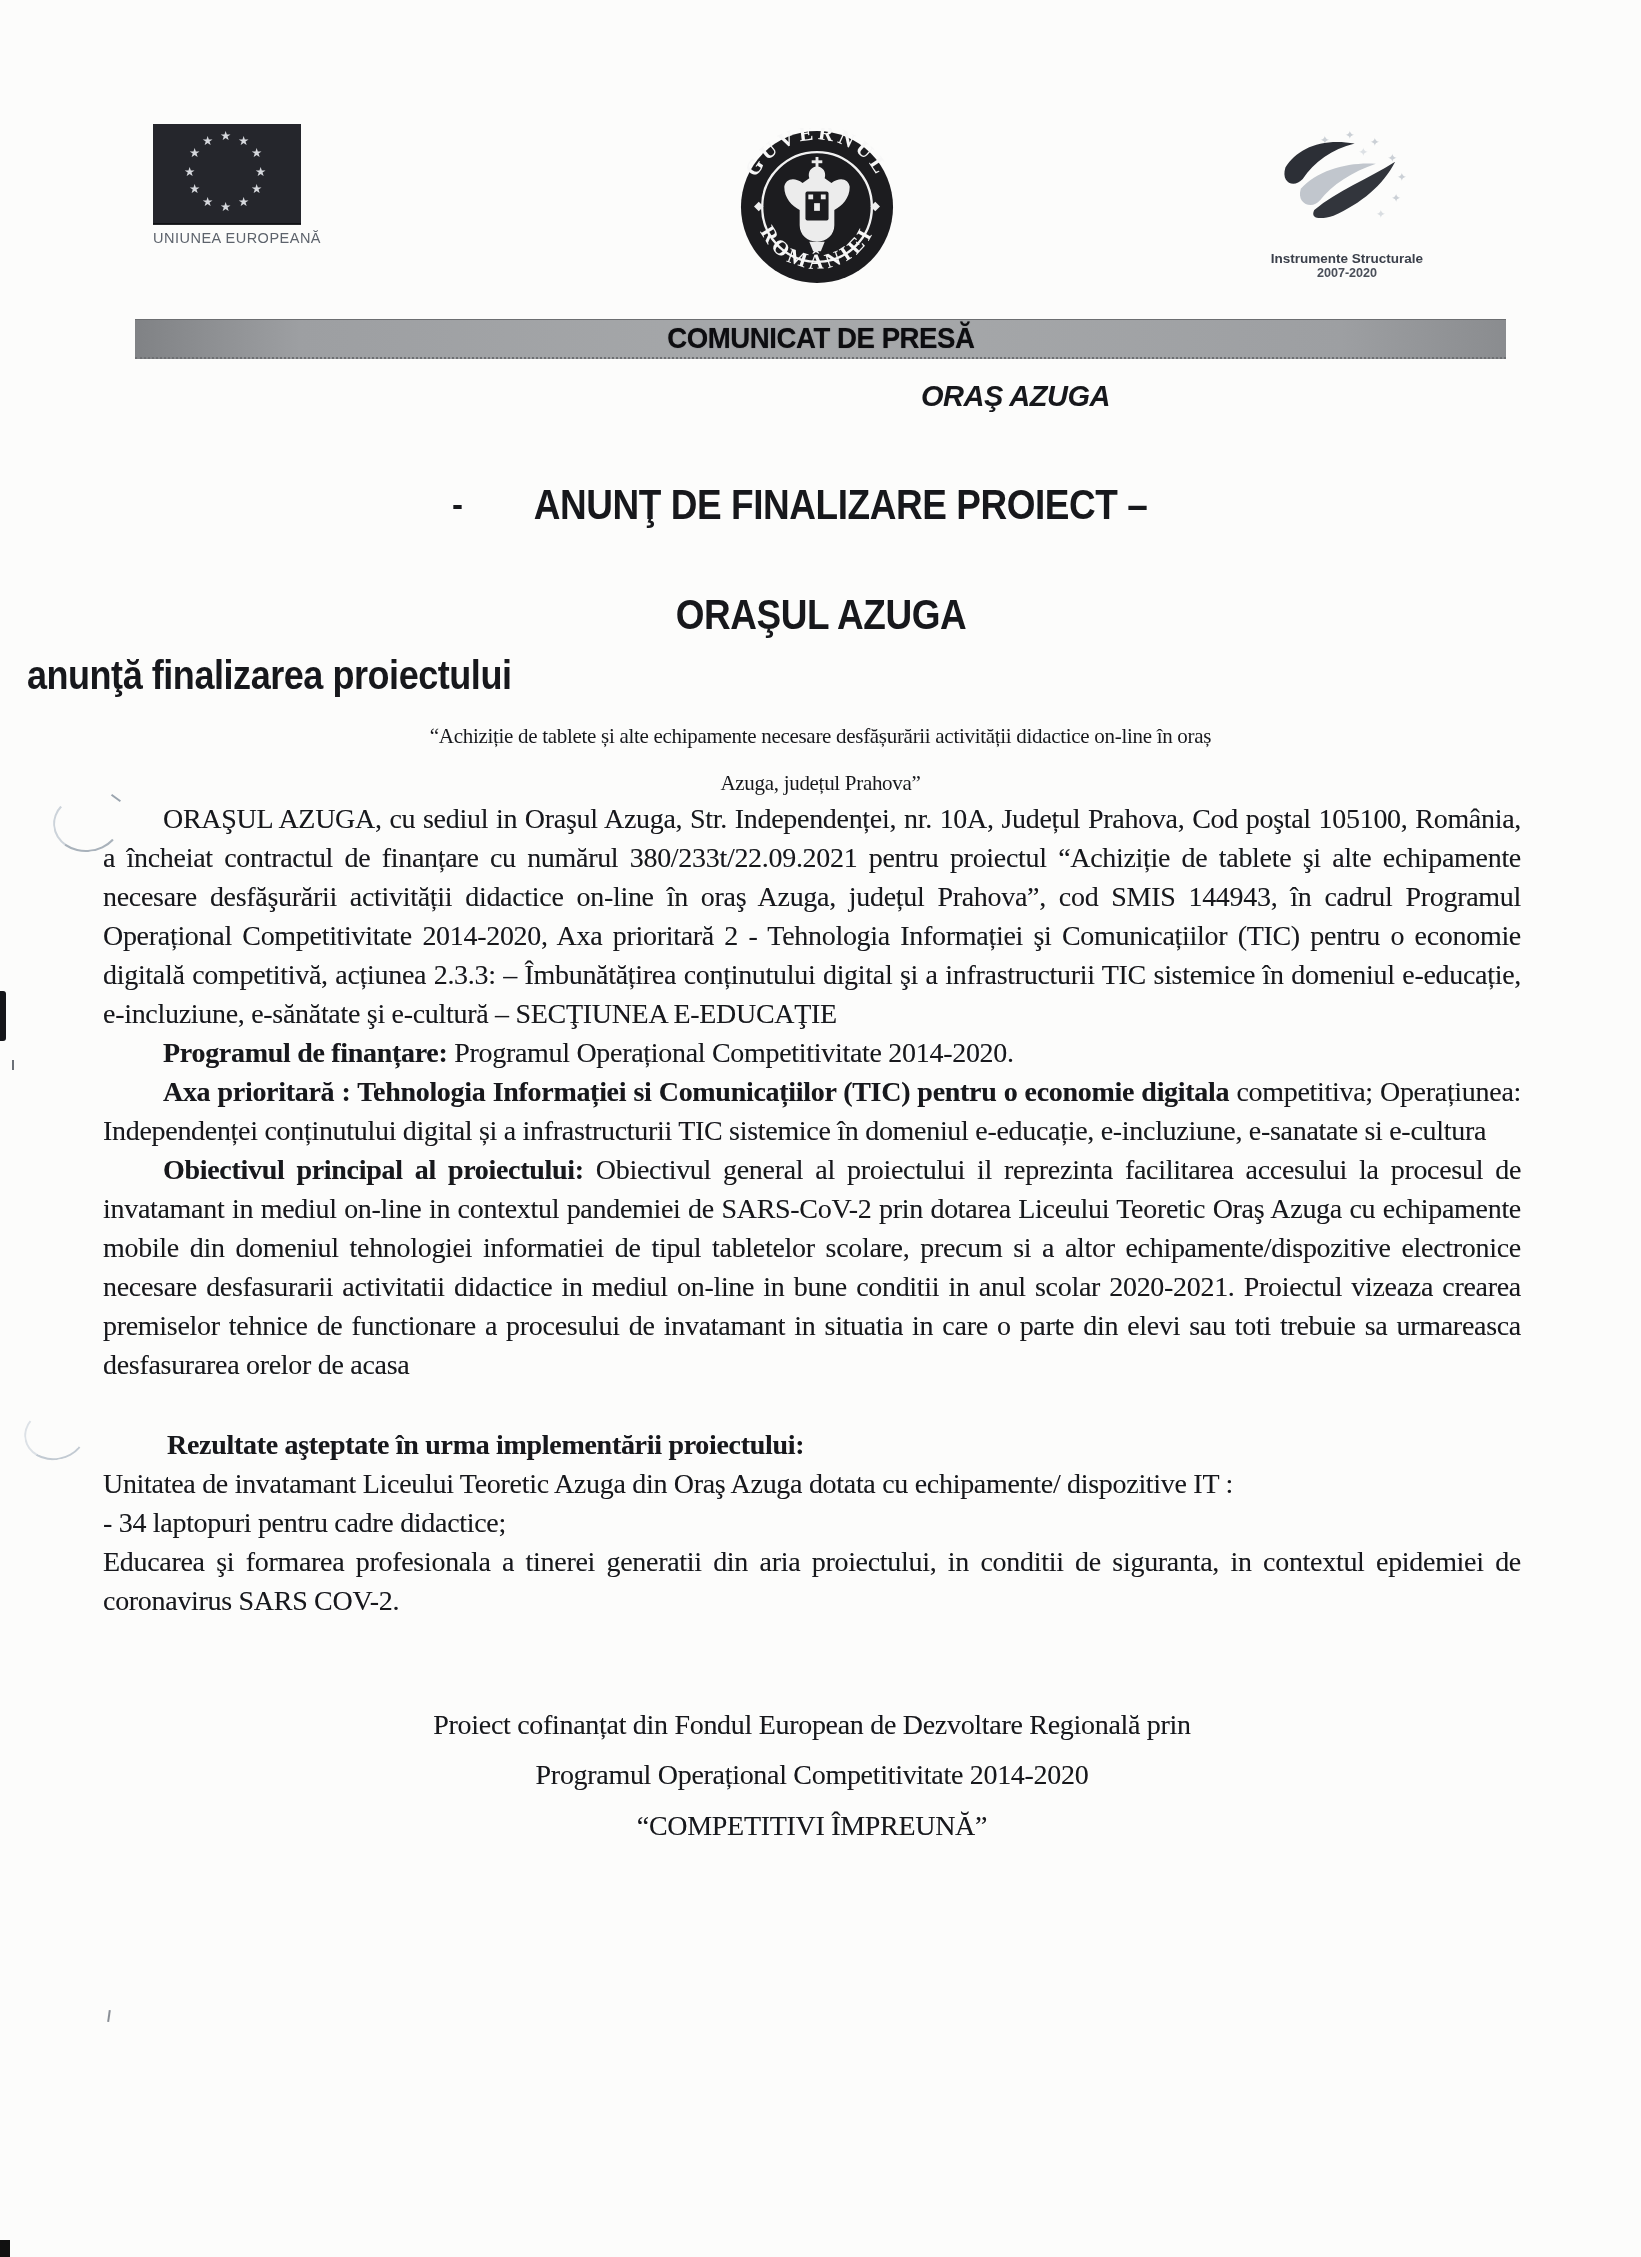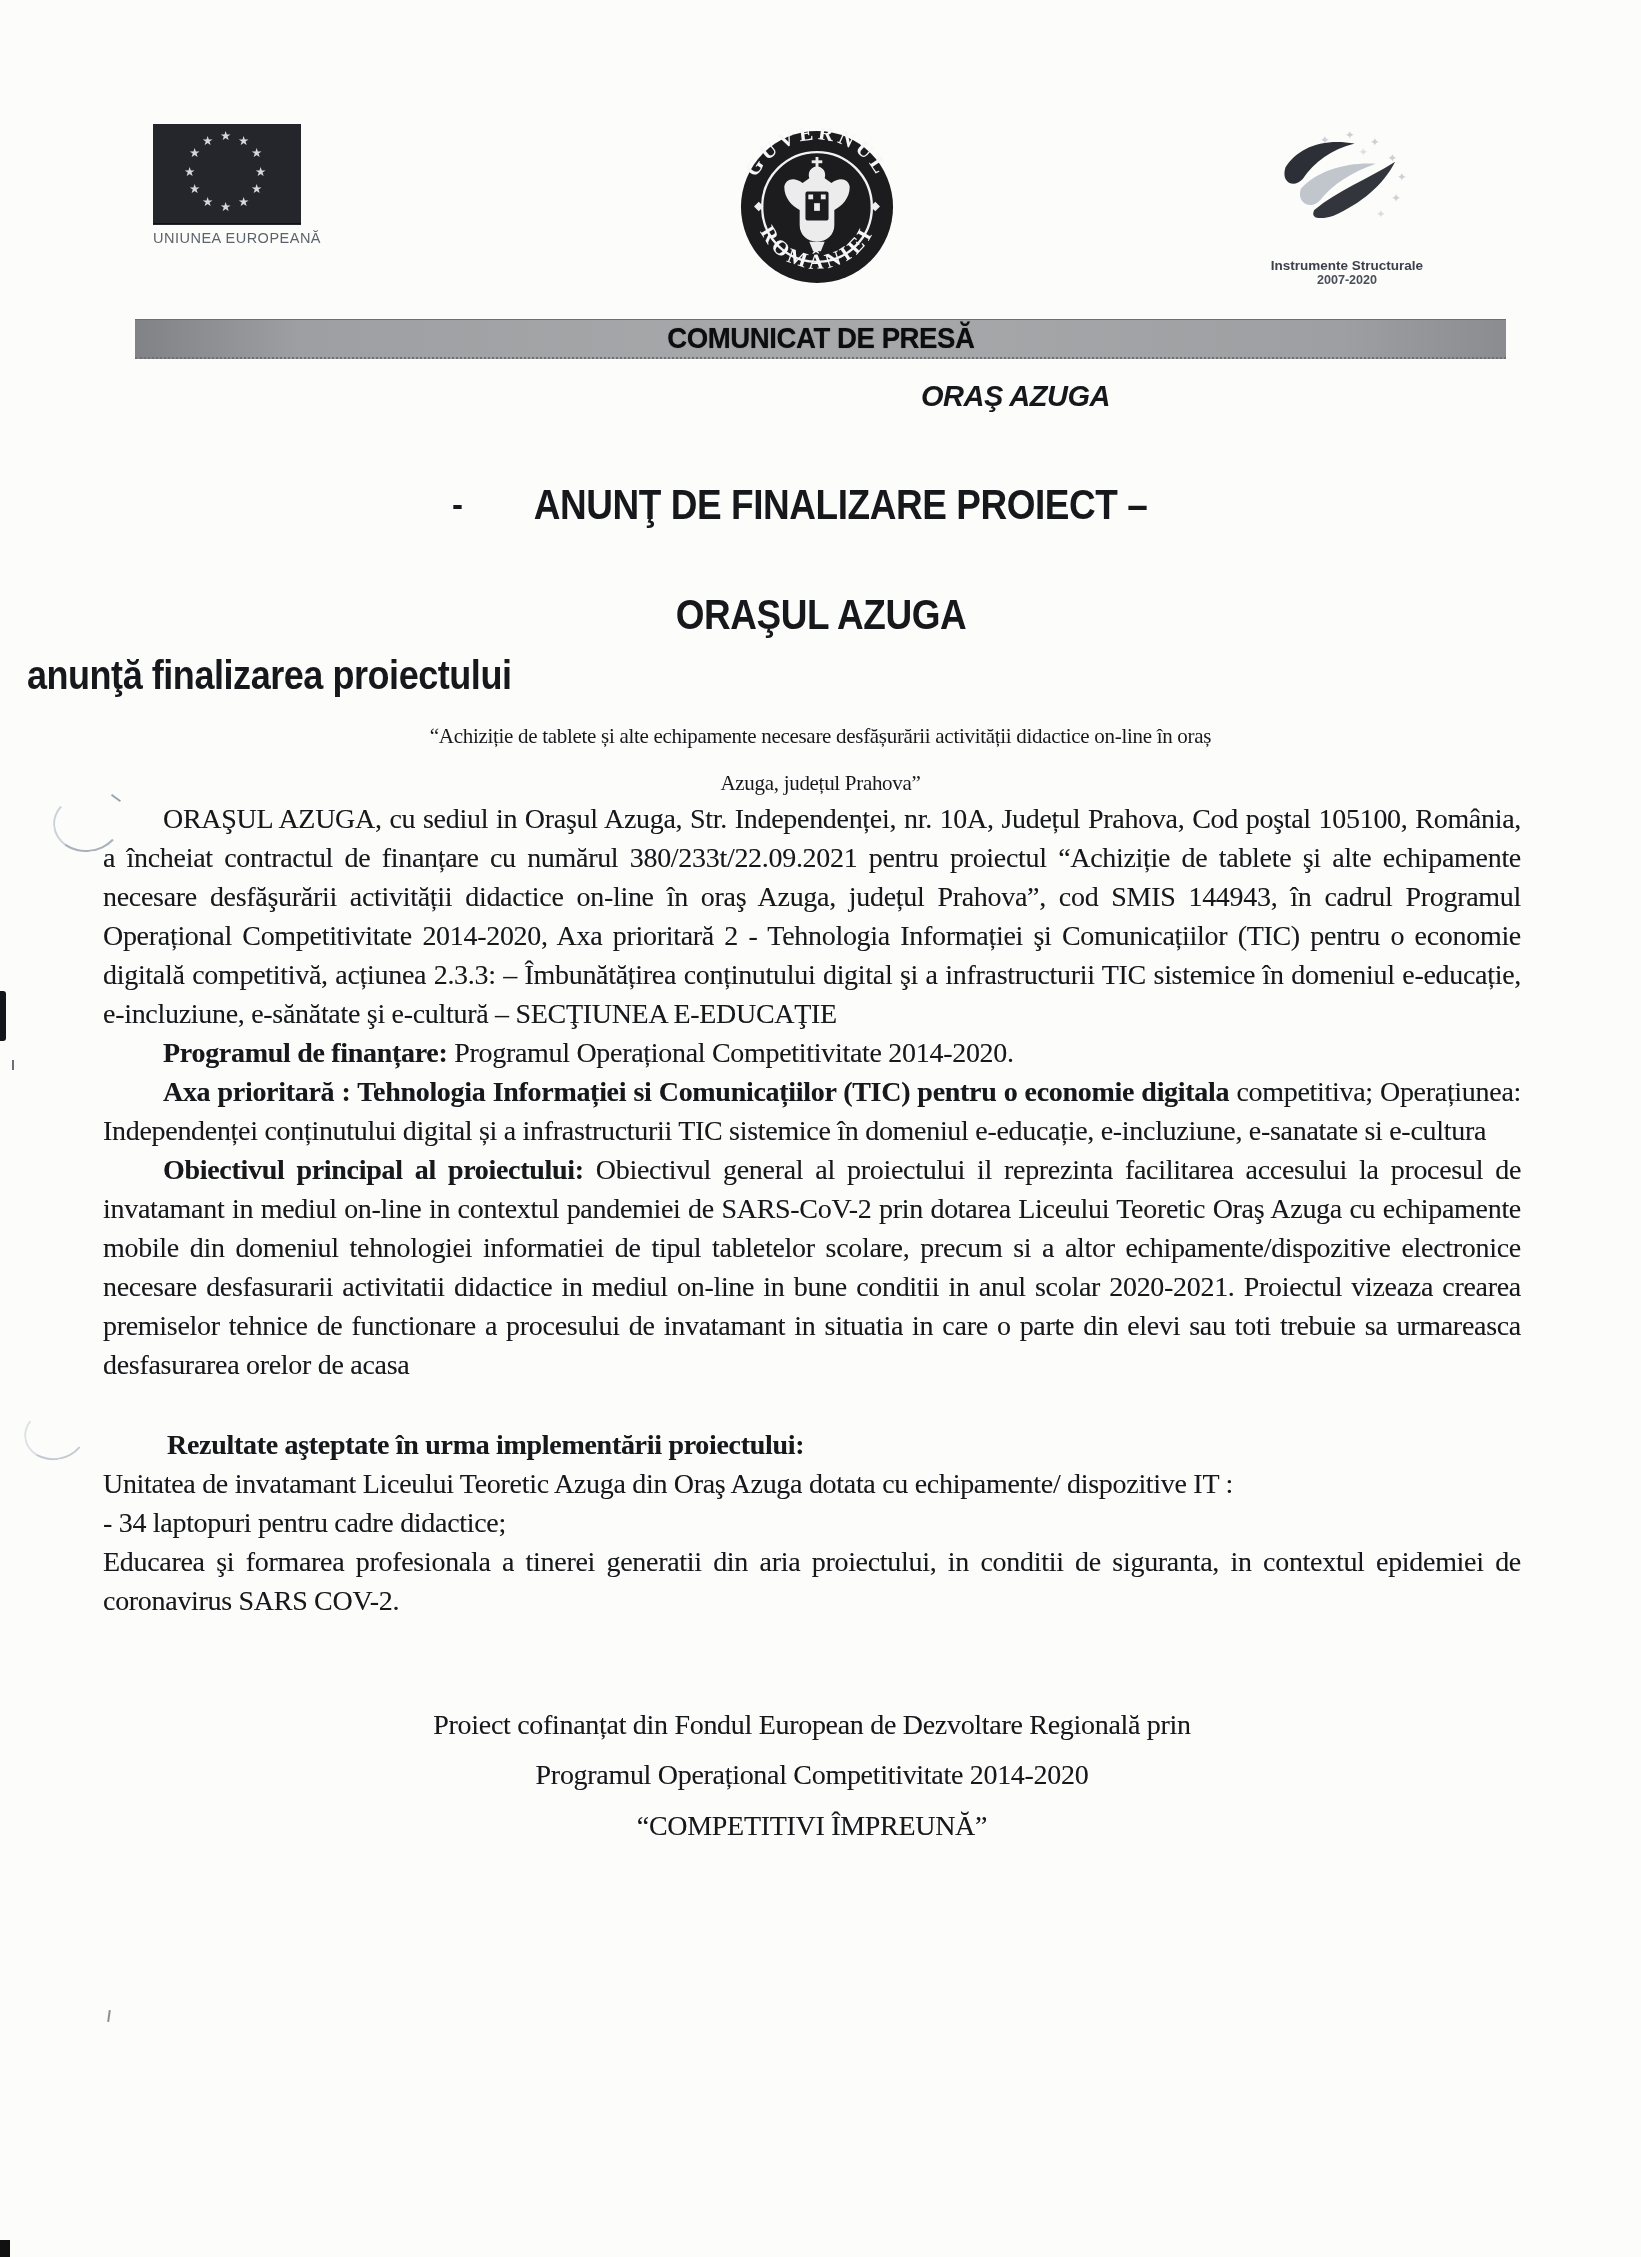--- a/index.html
+++ b/index.html
@@ -13,21 +13,21 @@
     color:#17181c;
   }
   
   .logos{position:absolute;top:0;left:0;width:100%;height:319px;}
   .eu-block{position:absolute;left:153px;top:124px;width:154px;}
   .eu-flag{position:relative;width:148px;height:99px;background:#25262c;box-shadow:0 1.9px 0 #101114;}
   .eu-star{position:absolute;font-size:12.6px;line-height:12.6px;color:#d6d8dd;font-family:"DejaVu Sans",sans-serif;}
   .eu-label{margin-top:6.8px;font-family:"Liberation Sans",sans-serif;font-size:14.5px;letter-spacing:0.5px;color:#5d636c;white-space:nowrap;}
   .gov-seal{position:absolute;left:740px;top:128px;}
   .instr-block{position:absolute;left:1265px;top:127px;width:164px;text-align:center;font-family:"Liberation Sans",sans-serif;}
-  .instr-line1{font-size:13.5px;font-weight:bold;color:#3b404b;margin-top:19px;}
+  .instr-line1{font-size:13.5px;font-weight:bold;color:#3b404b;margin-top:12px;}
   .instr-line2{font-size:12.6px;font-weight:bold;color:#4a4f59;}
   
   .banner{
     position:absolute;top:319px;left:135px;right:135px;height:37px;
     background:linear-gradient(90deg,#808285 0%,#9d9fa2 12%,#a7a9ab 50%,#9d9fa2 88%,#8a8c8f 100%);
     border-top:1.9px solid #6c6e71;border-bottom:2.9px dotted #6e7073;
     text-align:center;line-height:35px;
   }
   .banner-title{
     display:inline-block;transform:scaleX(.92);

